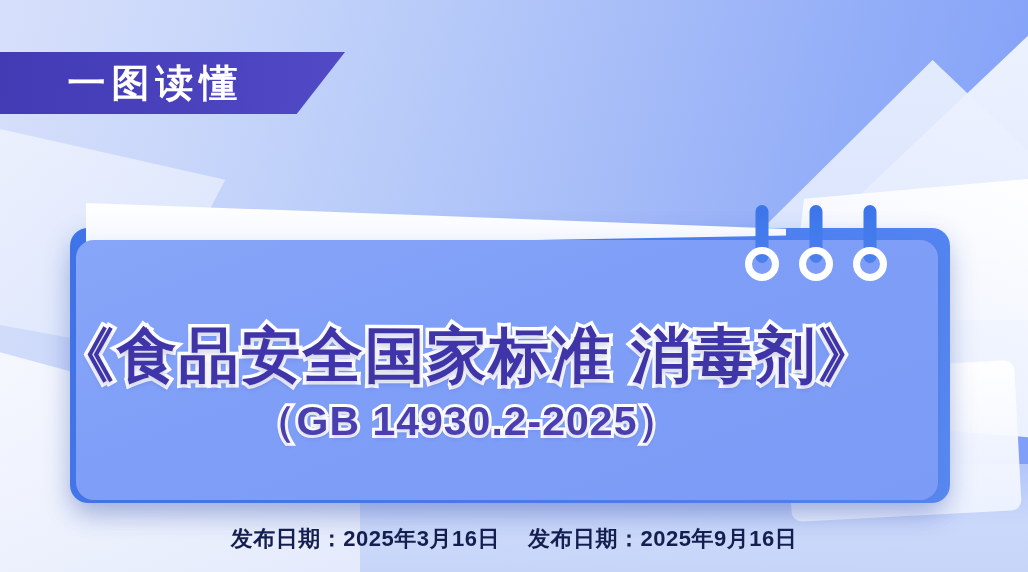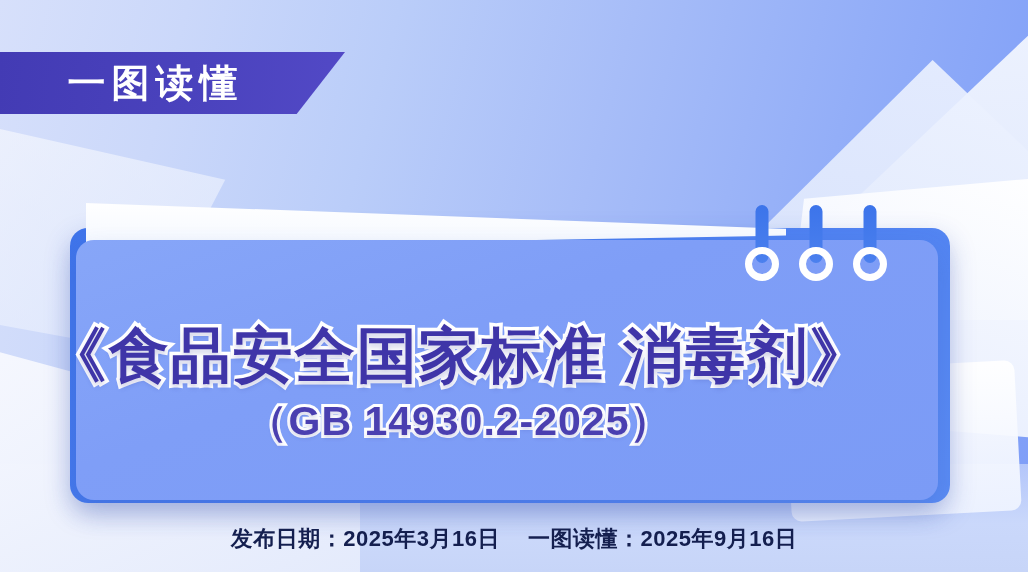--- a/index.html
+++ b/index.html
@@ -153,21 +153,21 @@
     width:34px; height:34px;
     border-radius:50%;
     border:7px solid #ffffff;
     background:transparent;
     box-sizing:border-box;
   }
 
   
   #title-block {
     position:absolute;
-    left:68px; top:240px;
+    left:76px; top:240px;
     width:782px; height:260px;
     z-index:7;
     display:flex;
     flex-direction:column;
     align-items:center;
     justify-content:center;
     padding-top:26px;
   }
   #main-title {
     font-size:60px;
@@ -248,16 +248,16 @@
     </div>
 
     <div id="title-block">
       <div id="main-title">《食品安全国家标准 消毒剂》</div>
       <div id="sub-title">（GB 14930.2-2025）</div>
     </div>
   </div>
 
   <div id="dates">
     <span>发布日期：2025年3月16日</span>
-    <span>一图读懂：2025年9月16日</span>
+    <span>发布日期：2025年9月16日</span>
   </div>
 
 </div>
 
 </body></html>

